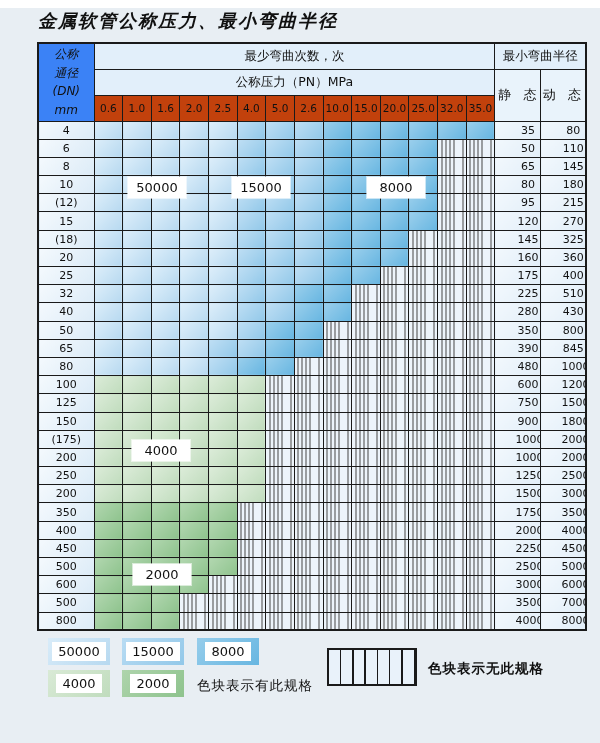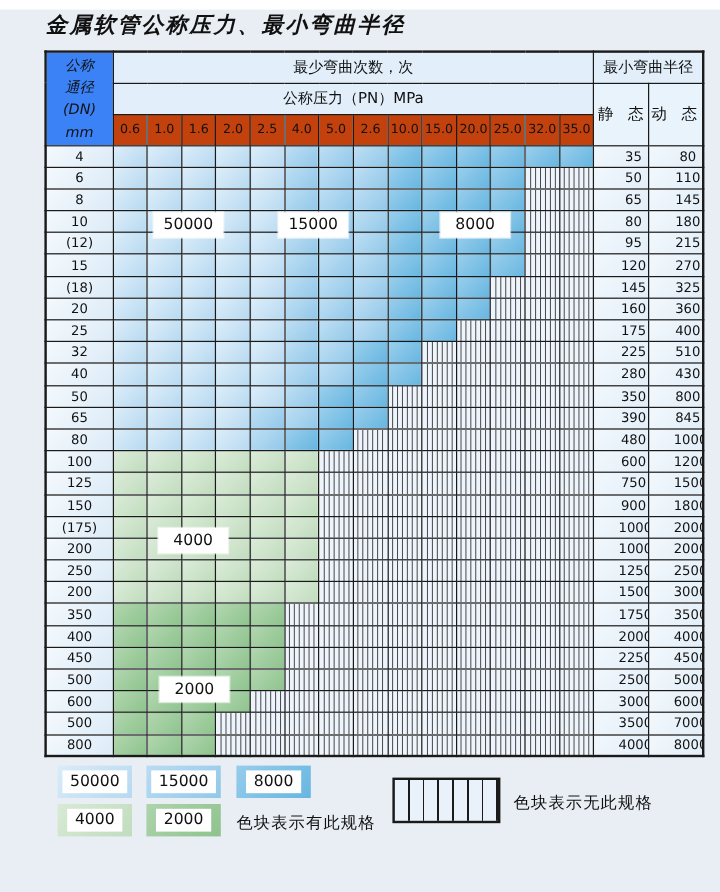--- a/index.html
+++ b/index.html
@@ -640,21 +640,21 @@
           <td class="num">4000</td>
           <td class="num">8000</td>
         </tr>
       </tbody>
     </table>
 </div>
 
 <div id="legend">
   <div class="legend-text" style="left:197px;top:677px;">色块表示有此规格</div>
   <div class="nospec-box"></div>
-  <div class="legend-text" style="left:428px;top:660px;">色块表示无此规格</div>
+  <div class="legend-text" style="left:428px;top:660px;font-weight:bold;">色块表示无此规格</div>
 </div>
 
 <div class="tag" style="left: 128px; top: 177px;">50000</div>
 <div class="tag" style="left: 232px; top: 177px;">15000</div>
 <div class="tag" style="left: 367px; top: 177px;">8000</div>
 <div class="tag" style="left: 132px; top: 440px;">4000</div>
 <div class="tag" style="left: 133px; top: 564px;">2000</div>
 <div class="swatch swL" style="left: 48px; top: 638px;">
     <div class="inner">50000</div>
   </div>

